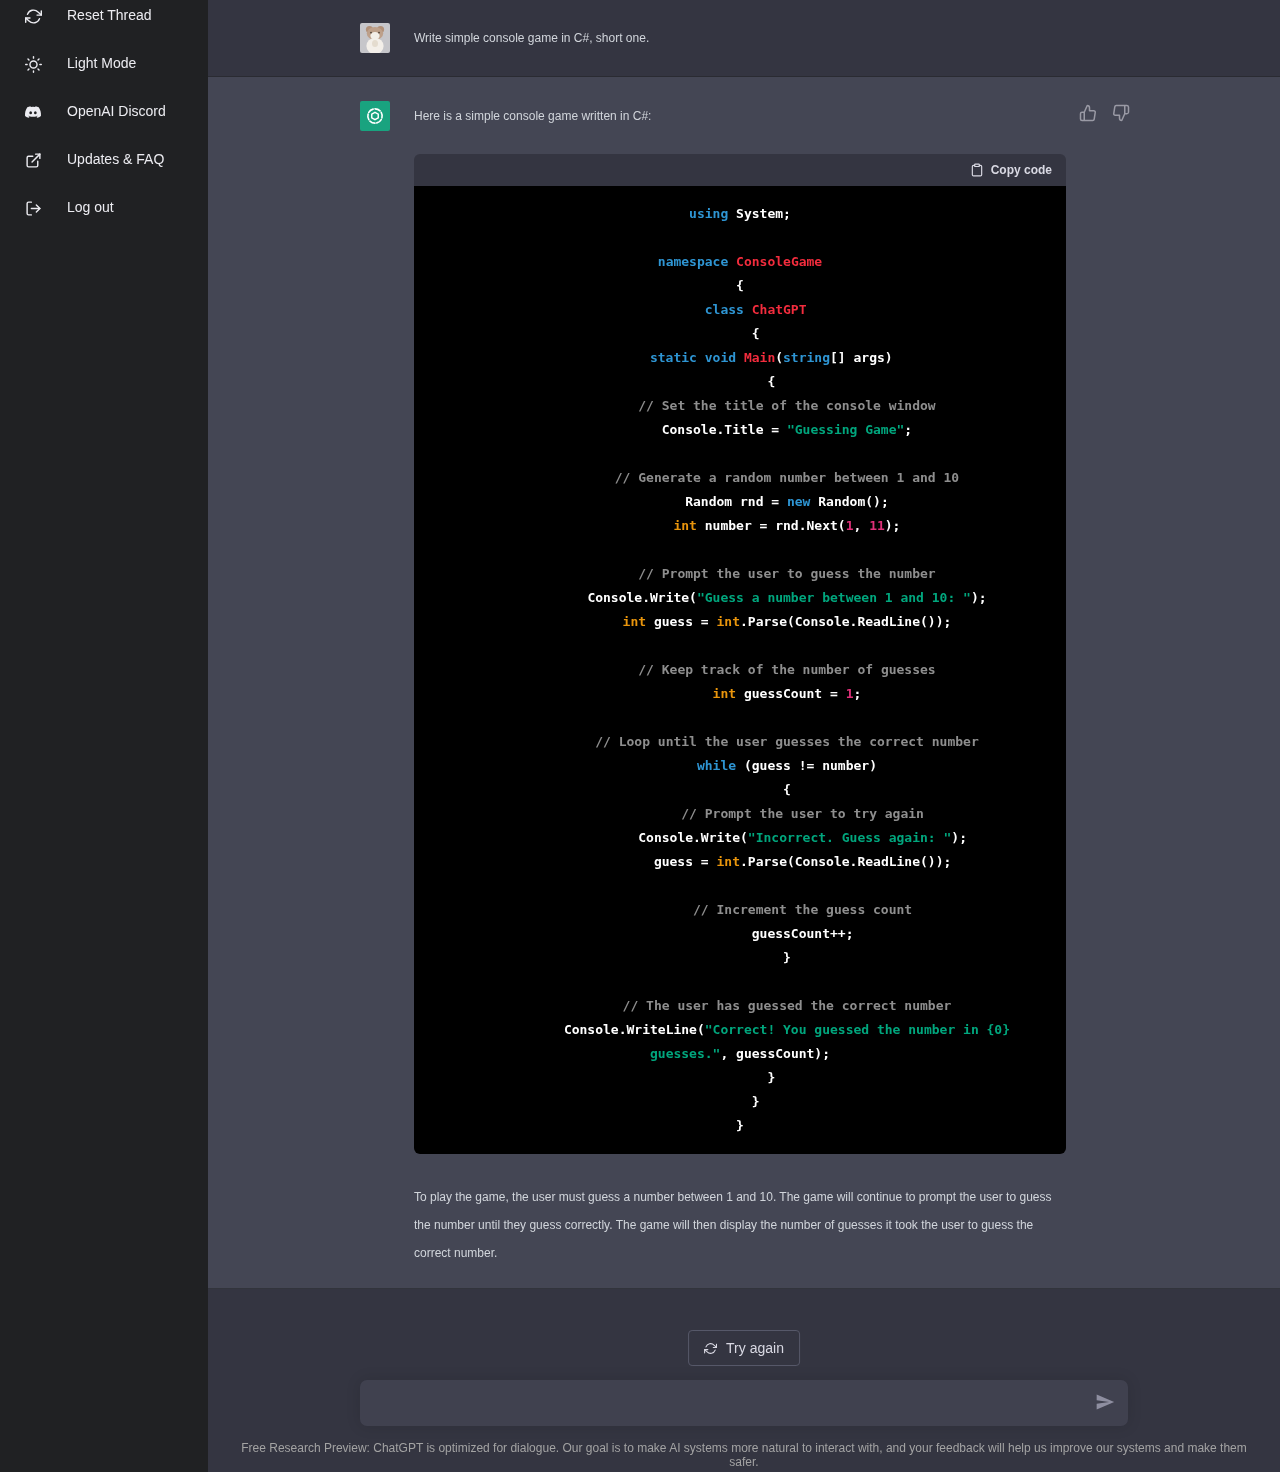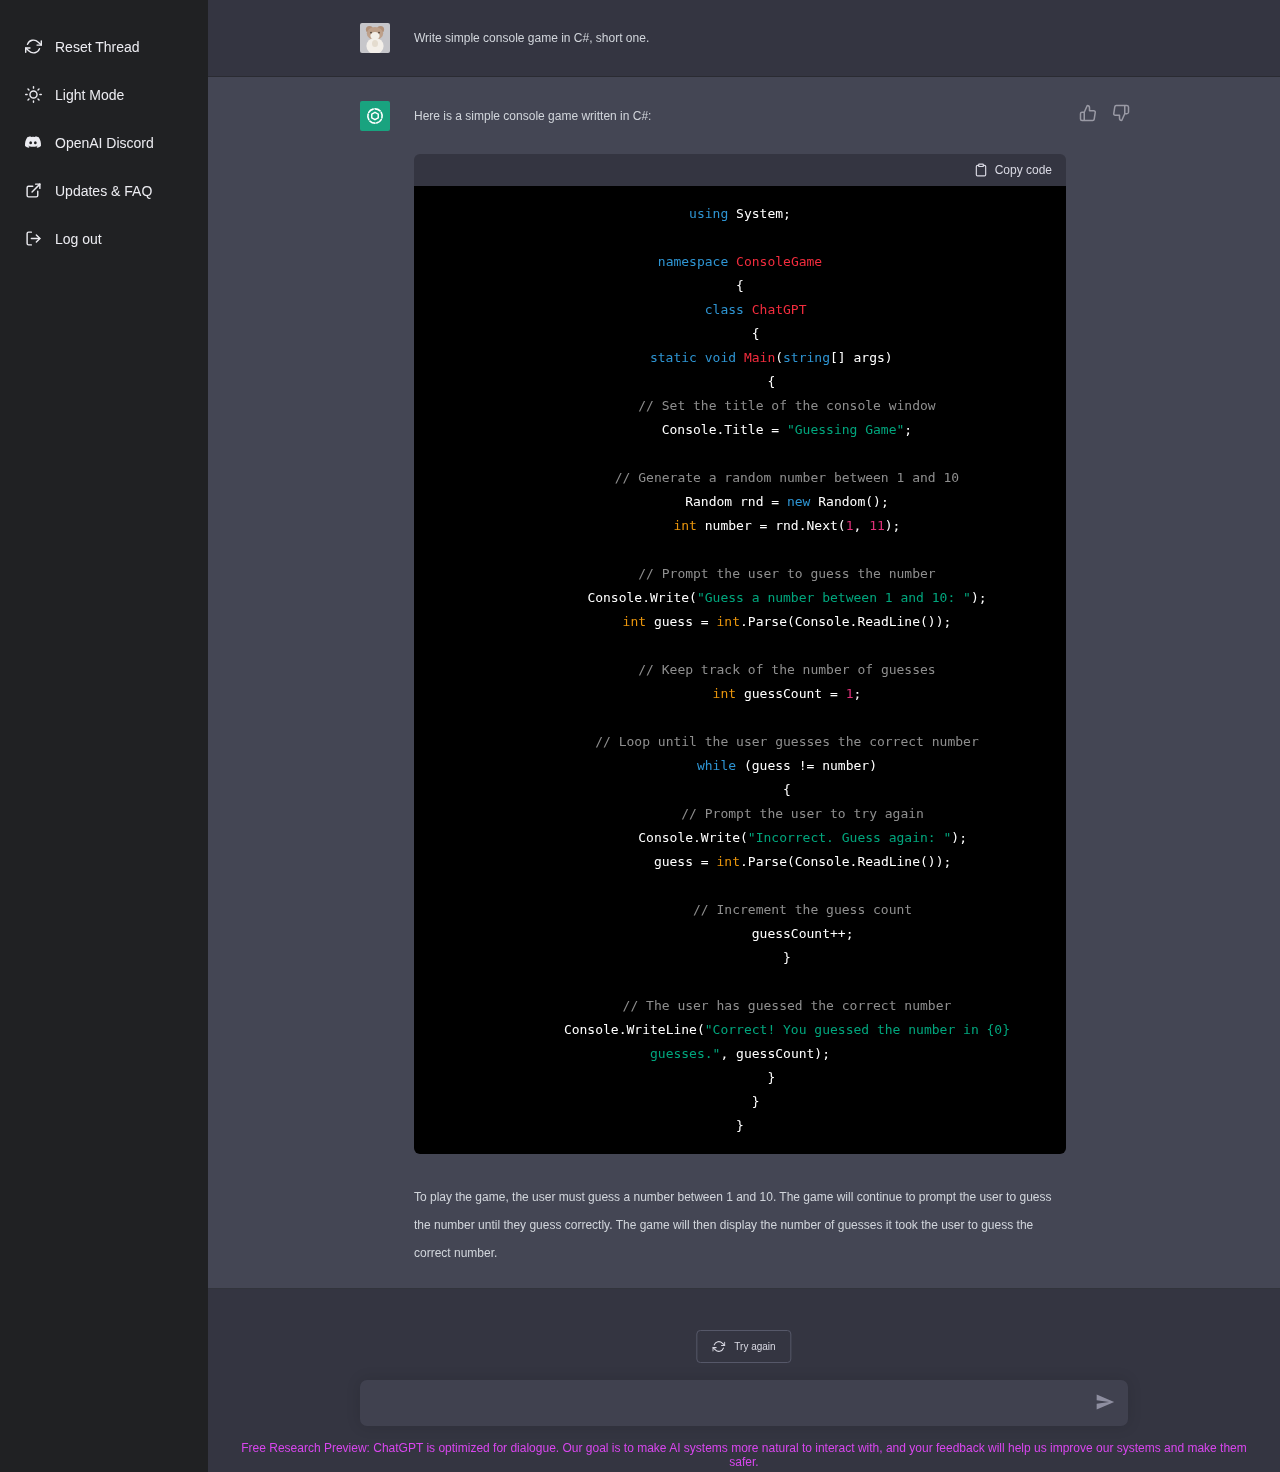--- a/index.html
+++ b/index.html
@@ -10,21 +10,21 @@
     background:#343541; color:#d1d5db;
   }
   .app { display:flex; width:1280px; height:1472px; }
 
   
   .sidebar {
     width:208px; flex:0 0 208px; background:#202123; height:100%;
     padding-top:7px; display:flex; flex-direction:column;
   }
   .sidebar-item {
-    height:48px; display:flex; align-items:flex-end; gap:13px;
+    height:48px; display:flex; align-items:flex-start; gap:25px;
     padding:0 24px; color:#ececf1; font-size:14px; cursor:pointer;
     border-radius:5px;
   }
   .sidebar-item .icn { width:18px; height:18px; flex:0 0 18px; display:flex; align-items:center; justify-content:center; }
   .sidebar-item svg { display:block; }
 
   
   .main { flex:1; display:flex; flex-direction:column; position:relative; }
 
   .row { width:100%; }
@@ -34,21 +34,21 @@
   .msg { display:flex; gap:24px; margin-left:152px; width:706px; }
   .avatar { width:30px; height:30px; flex:0 0 30px; border-radius:2px; overflow:hidden; }
   .avatar.gpt { background:#19a37f; display:flex; align-items:center; justify-content:center; }
   .msg-body { flex:1; min-width:0; }
   .msg-text { font-size:12px; line-height:28px; color:#d1d5db; padding-top:1px; }
 
   .feedback { position:absolute; top:27px; right:150px; display:flex; gap:15px; color:#9a9aa5; }
   .fb-btn { width:18px; height:18px; cursor:pointer; color:#9a9aa5; background:none; border:none; padding:0; }
 
   
-  .code-block { width:652px; margin:24px 0 28px 0; border-radius:6px; overflow:hidden; }
+  .code-block { width:652px; margin:24px 0 28px 0; border-radius:6px; overflow:hidden;font-weight:bold; }
   .code-header {
     height:32px; background:#343541; display:flex; align-items:center;
     justify-content:flex-end; padding:0 14px; gap:7px; color:#d9d9e3; font-size:12px;
     cursor:pointer;
   }
   .code-body {
     background:#000000; padding:16px;
     font-family:"DejaVu Sans Mono",monospace; font-size:13px; line-height:24px;
   }
   .code-line { white-space:pre-wrap; min-height:24px; color:#ffffff;text-align:center; }
@@ -59,40 +59,40 @@
   .tok-n { color:#df3079; }  
   .tok-c { color:#8e8e8e; }  
   .tok-p { color:#ffffff; }  
 
   
   .composer { background:#343541; flex:1; position:relative; }
   .try-again {
     position:absolute; top:41px; left:50%; transform:translateX(-50%);
     display:flex; align-items:center; gap:9px;
     background:#3e3f4b00; border:1px solid #565869; border-radius:4px;
-    color:#d9d9e3; font-size:10px; padding:9px 15px; cursor:pointer;
+    color:#d9d9e3; font-size:14px; padding:9px 15px; cursor:pointer;
     font-family:inherit;
   }
   .input-bar {
     position:absolute; top:91px; left:152px; width:768px; height:46px;
     background:#40414f; border-radius:7px;
     box-shadow:0 0 15px rgba(0,0,0,.12);
   }
   .input-bar textarea {
     width:100%; height:100%; background:transparent; border:none; outline:none;
     resize:none; color:#ffffff; font-family:inherit; font-size:16px;
     padding:13px 48px 13px 16px;
   }
   .send-btn {
     position:absolute; right:12px; top:12px; width:22px; height:22px;
     background:none; border:none; padding:0; cursor:pointer; color:#8e8ea0;
   }
   .footer-note {
     position:absolute; top:152px; left:0; right:0; text-align:center;
-    font-size:12px; color:#d946ef; padding:0 20px;
+    font-size:12px; color:#a3a3a3; padding:0 20px;
   }
 </style>
 </head>
 <body>
 
 <div class="app">
 
   <aside class="sidebar">
     <div class="sidebar-item">
       <span class="icn">

